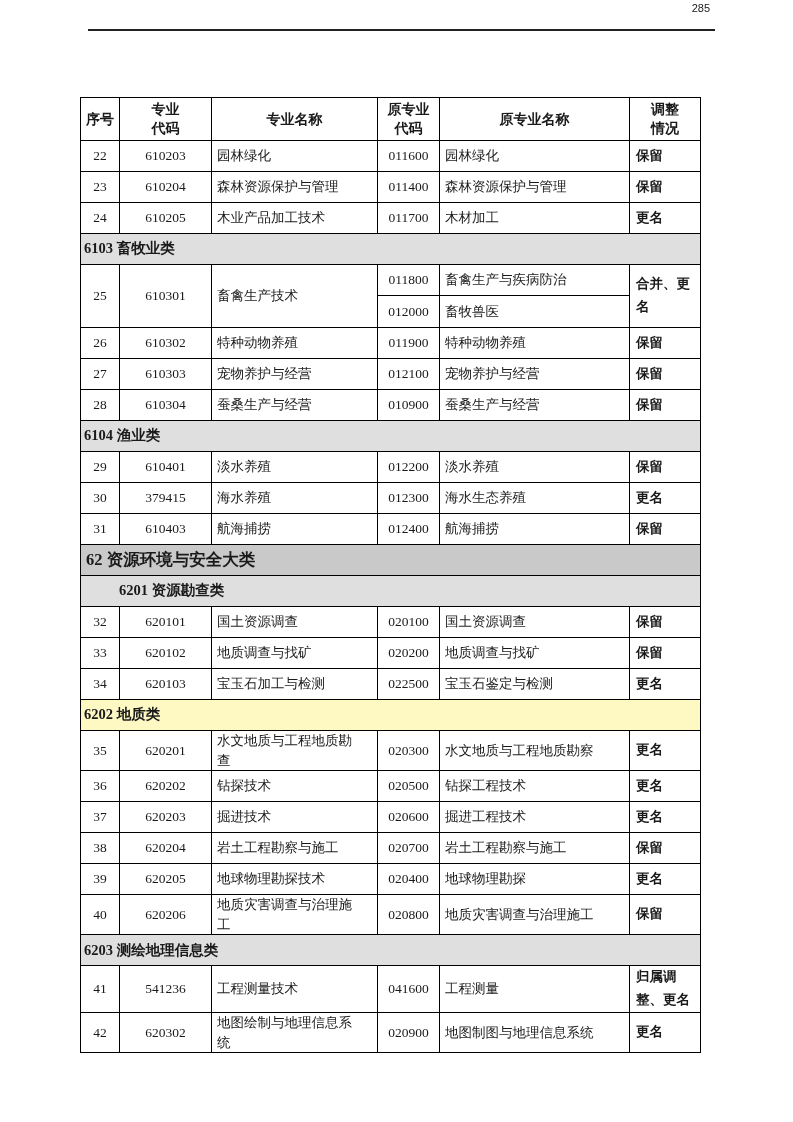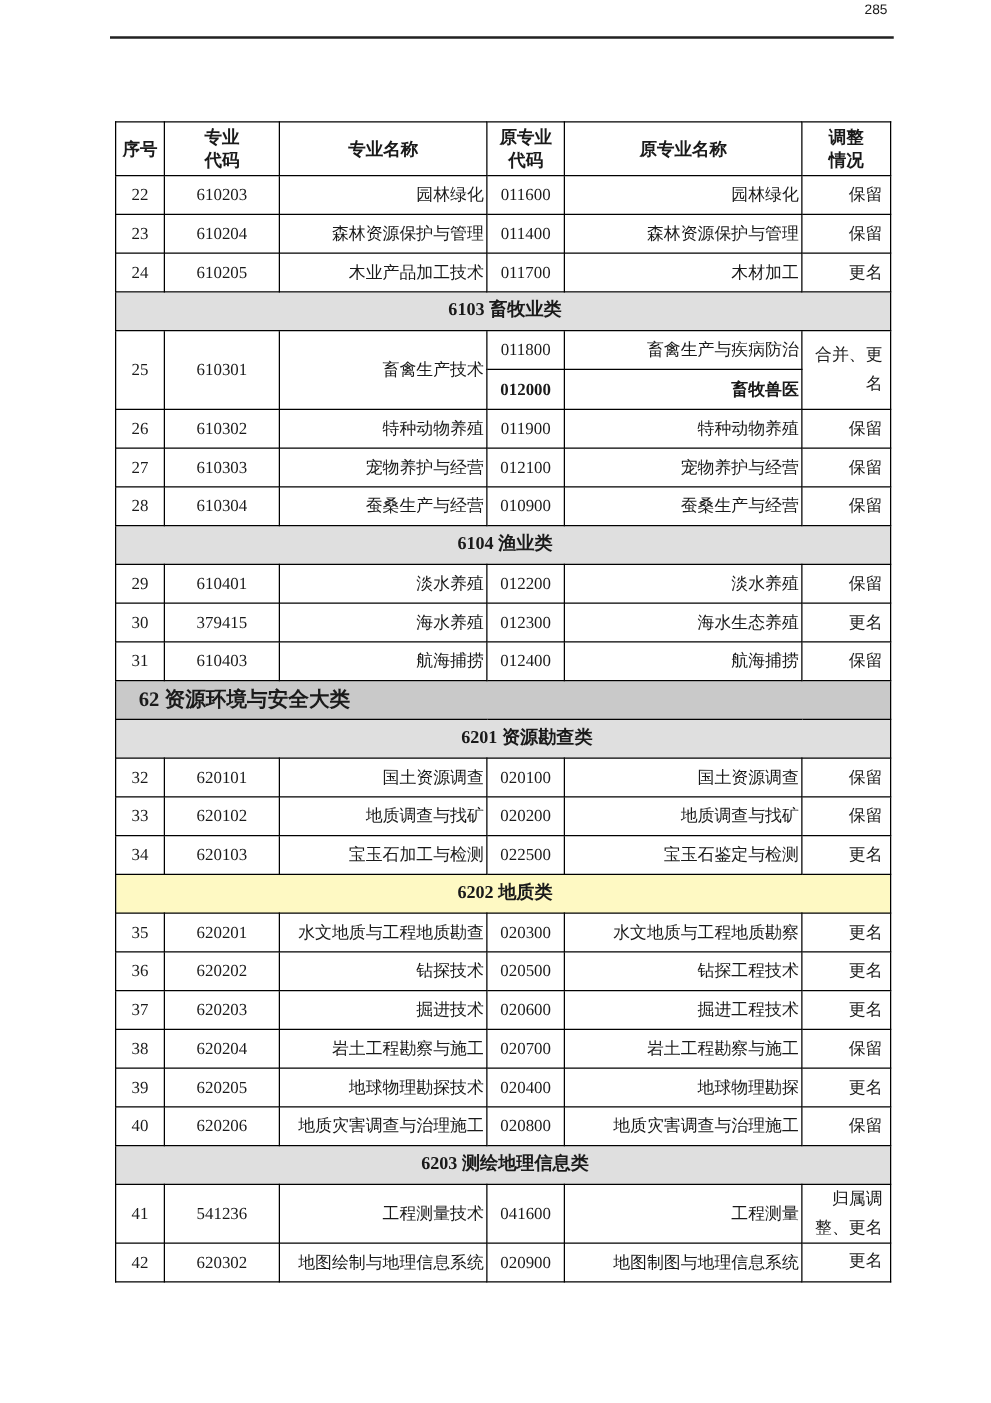--- a/index.html
+++ b/index.html
@@ -12,56 +12,56 @@
     position:absolute; top:2px; right:83px;
     font-size:11px; color:#1a1a1a;
     font-family:"Liberation Sans", sans-serif;
   }
   .top-rule {
     position:absolute; top:29px; left:88px; width:627px; height:0;
     border-top:2px solid #222222;
   }
 
   table.majors {
-    position:absolute; top:97px; left:92px; width:620px;
+    position:absolute; top:97px; left:80px; width:620px;
     border-collapse:collapse; table-layout:fixed;
     font-size:13.5px; line-height:1.45;border-radius:24px;
   }
   table.majors th, table.majors td {
     border:1px solid #000000;
     vertical-align:middle;
     overflow:hidden;
   }
   table.majors th {
     height:43px; font-size:14px; font-weight:bold;
     text-align:center; white-space:pre-line; line-height:1.35;
     background:#ffffff;
   }
   table.majors td { height:31px; }
 
   .num { font-family:"Liberation Serif", serif; }
 
   td.c-serial, td.c-code, td.c-oldcode { text-align:center; }
-  td.c-name, td.c-oldname { text-align:right; padding-left:5px; padding-right:2px; }
+  td.c-name, td.c-oldname { text-align:left; padding-left:5px; padding-right:20px; }
   td.c-adjust {
-    text-align:right; padding:0 6px;
-    line-height:1.7; line-break:strict; word-break:break-all;
+    text-align:left; padding:0 6px;
+    line-height:1.7; line-break:strict; word-break:break-all;font-weight:bold;
   }
 
   td.section-row {
     height:33px; font-weight:bold; font-size:14.5px;
-    text-align:center; padding-left:3px;
+    text-align:left; padding-left:3px;
     background:#dfdfdf;
   }
   td.major-row {
     height:35px; font-weight:bold; font-size:16.5px;
-    text-align:left; padding-left:18px;
+    text-align:left; padding-left:5px;
     background:#c9c9c9;
   }
-  tr.subrow td { height:32px;font-weight:bold; }
+  tr.subrow td { height:32px; }
 </style>
 </head>
 <body>
 
 <div class="page">
 
   <div class="page-number">285</div>
   <div class="top-rule"></div>
 
   <table class="majors">

